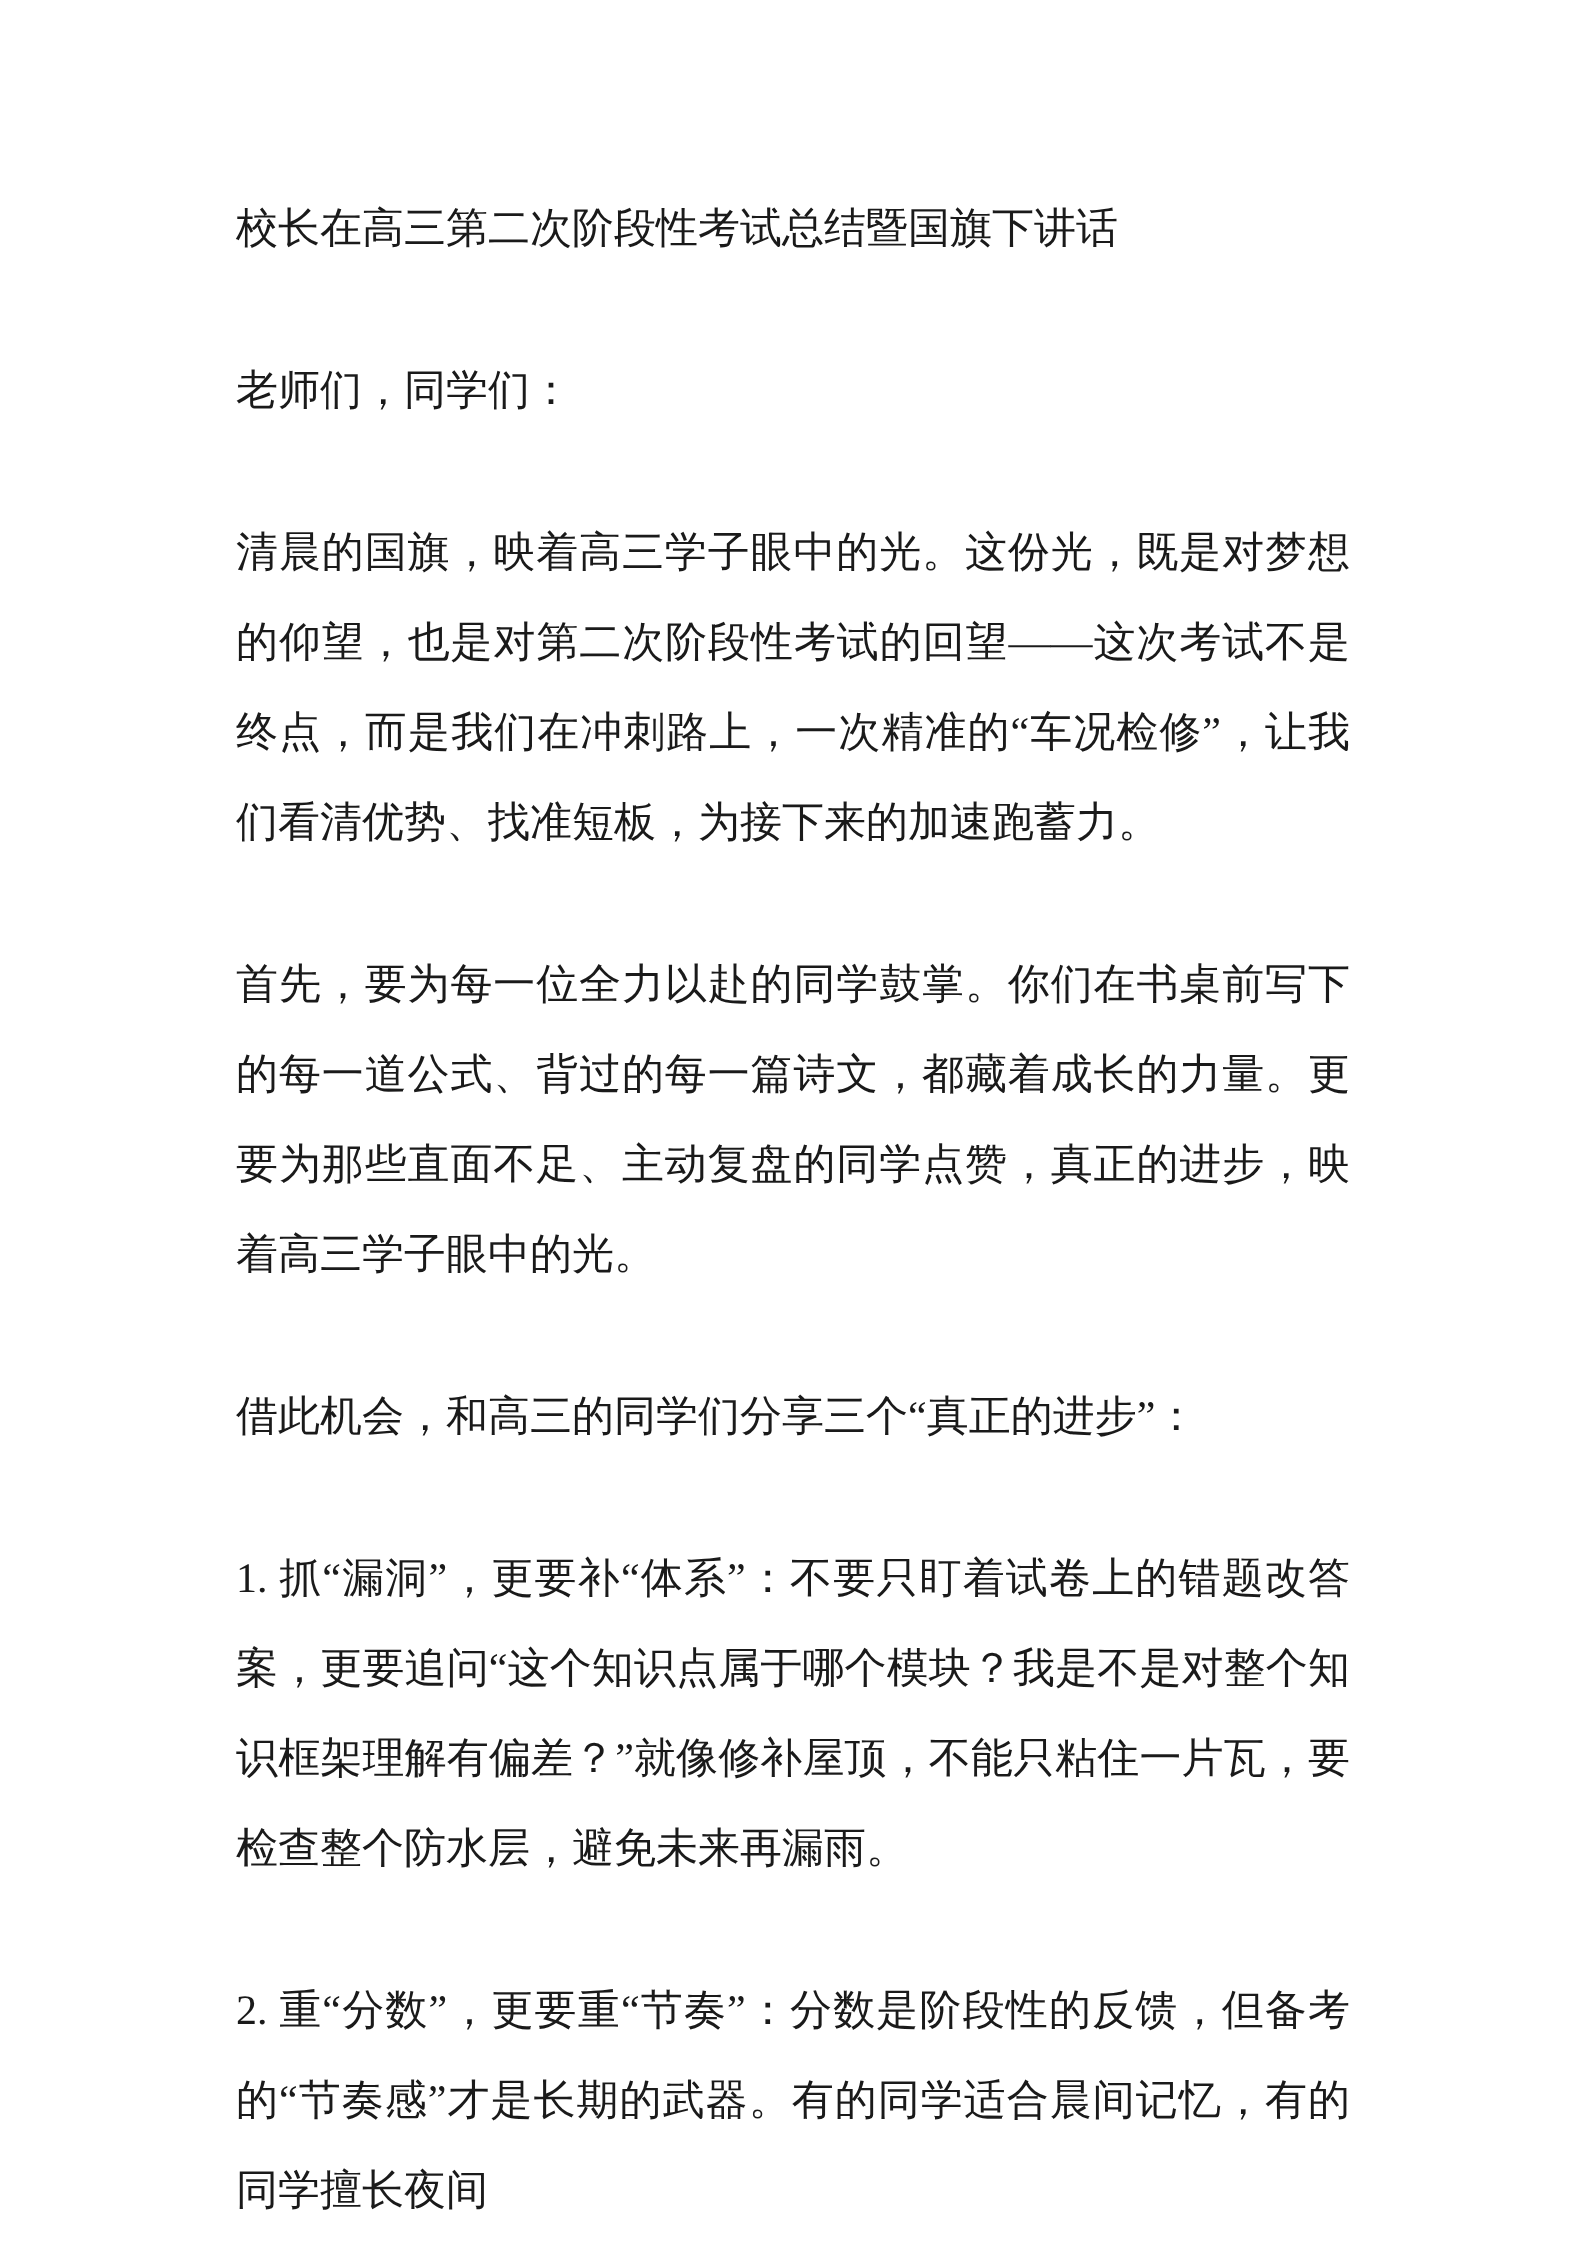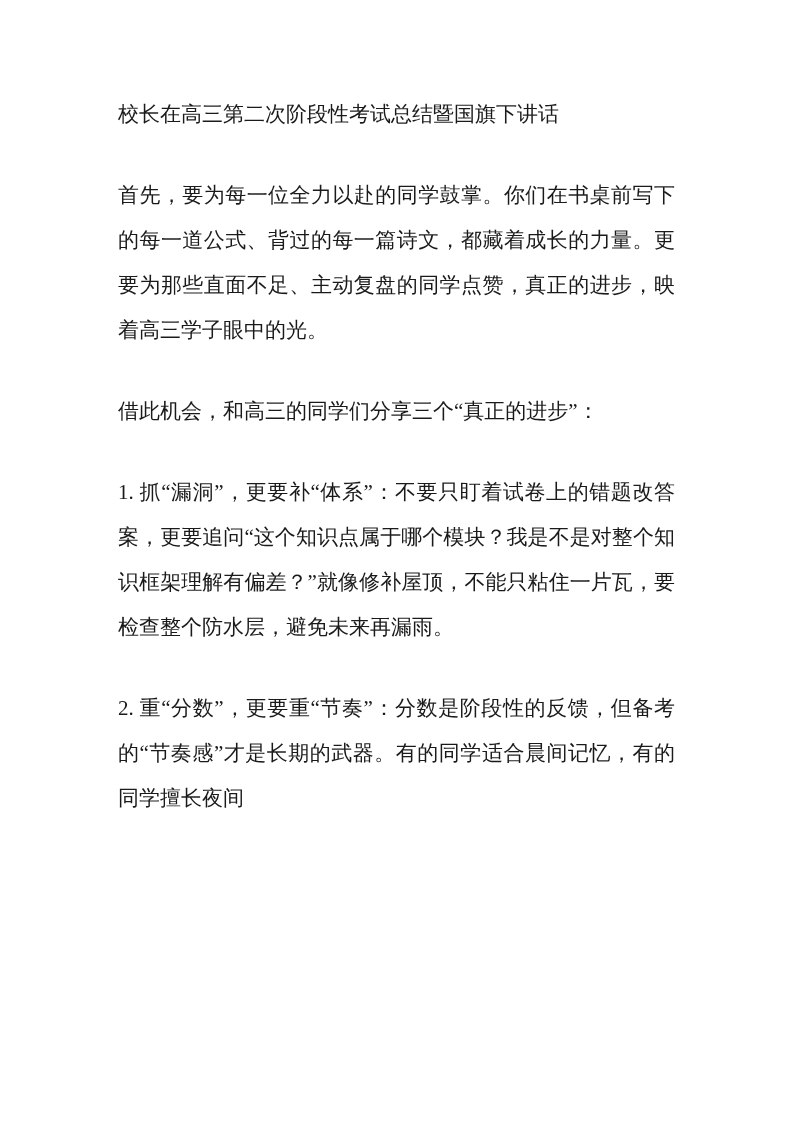--- a/index.html
+++ b/index.html
@@ -37,21 +37,23 @@
   .doc-salutation {
     text-align: left;
   }
 </style>
 </head>
 <body>
 
 <div class="page">
   <h1 class="doc-title">校长在高三第二次阶段性考试总结暨国旗下讲话</h1>
 
+  <p class="doc-paragraph doc-salutation">老师们，同学们：</p>
 
+  <p class="doc-paragraph">清晨的国旗，映着高三学子眼中的光。这份光，既是对梦想的仰望，也是对第二次阶段性考试的回望——这次考试不是终点，而是我们在冲刺路上，一次精准的“车况检修”，让我们看清优势、找准短板，为接下来的加速跑蓄力。</p>
 
   <p class="doc-paragraph">首先，要为每一位全力以赴的同学鼓掌。你们在书桌前写下的每一道公式、背过的每一篇诗文，都藏着成长的力量。更要为那些直面不足、主动复盘的同学点赞，真正的进步，映着高三学子眼中的光。</p>
 
   <p class="doc-paragraph">借此机会，和高三的同学们分享三个“真正的进步”：</p>
 
   <p class="doc-paragraph">1. 抓“漏洞”，更要补“体系”：不要只盯着试卷上的错题改答案，更要追问“这个知识点属于哪个模块？我是不是对整个知识框架理解有偏差？”就像修补屋顶，不能只粘住一片瓦，要检查整个防水层，避免未来再漏雨。</p>
 
   <p class="doc-paragraph">2. 重“分数”，更要重“节奏”：分数是阶段性的反馈，但备考的“节奏感”才是长期的武器。有的同学适合晨间记忆，有的同学擅长夜间</p>
 </div>
 

